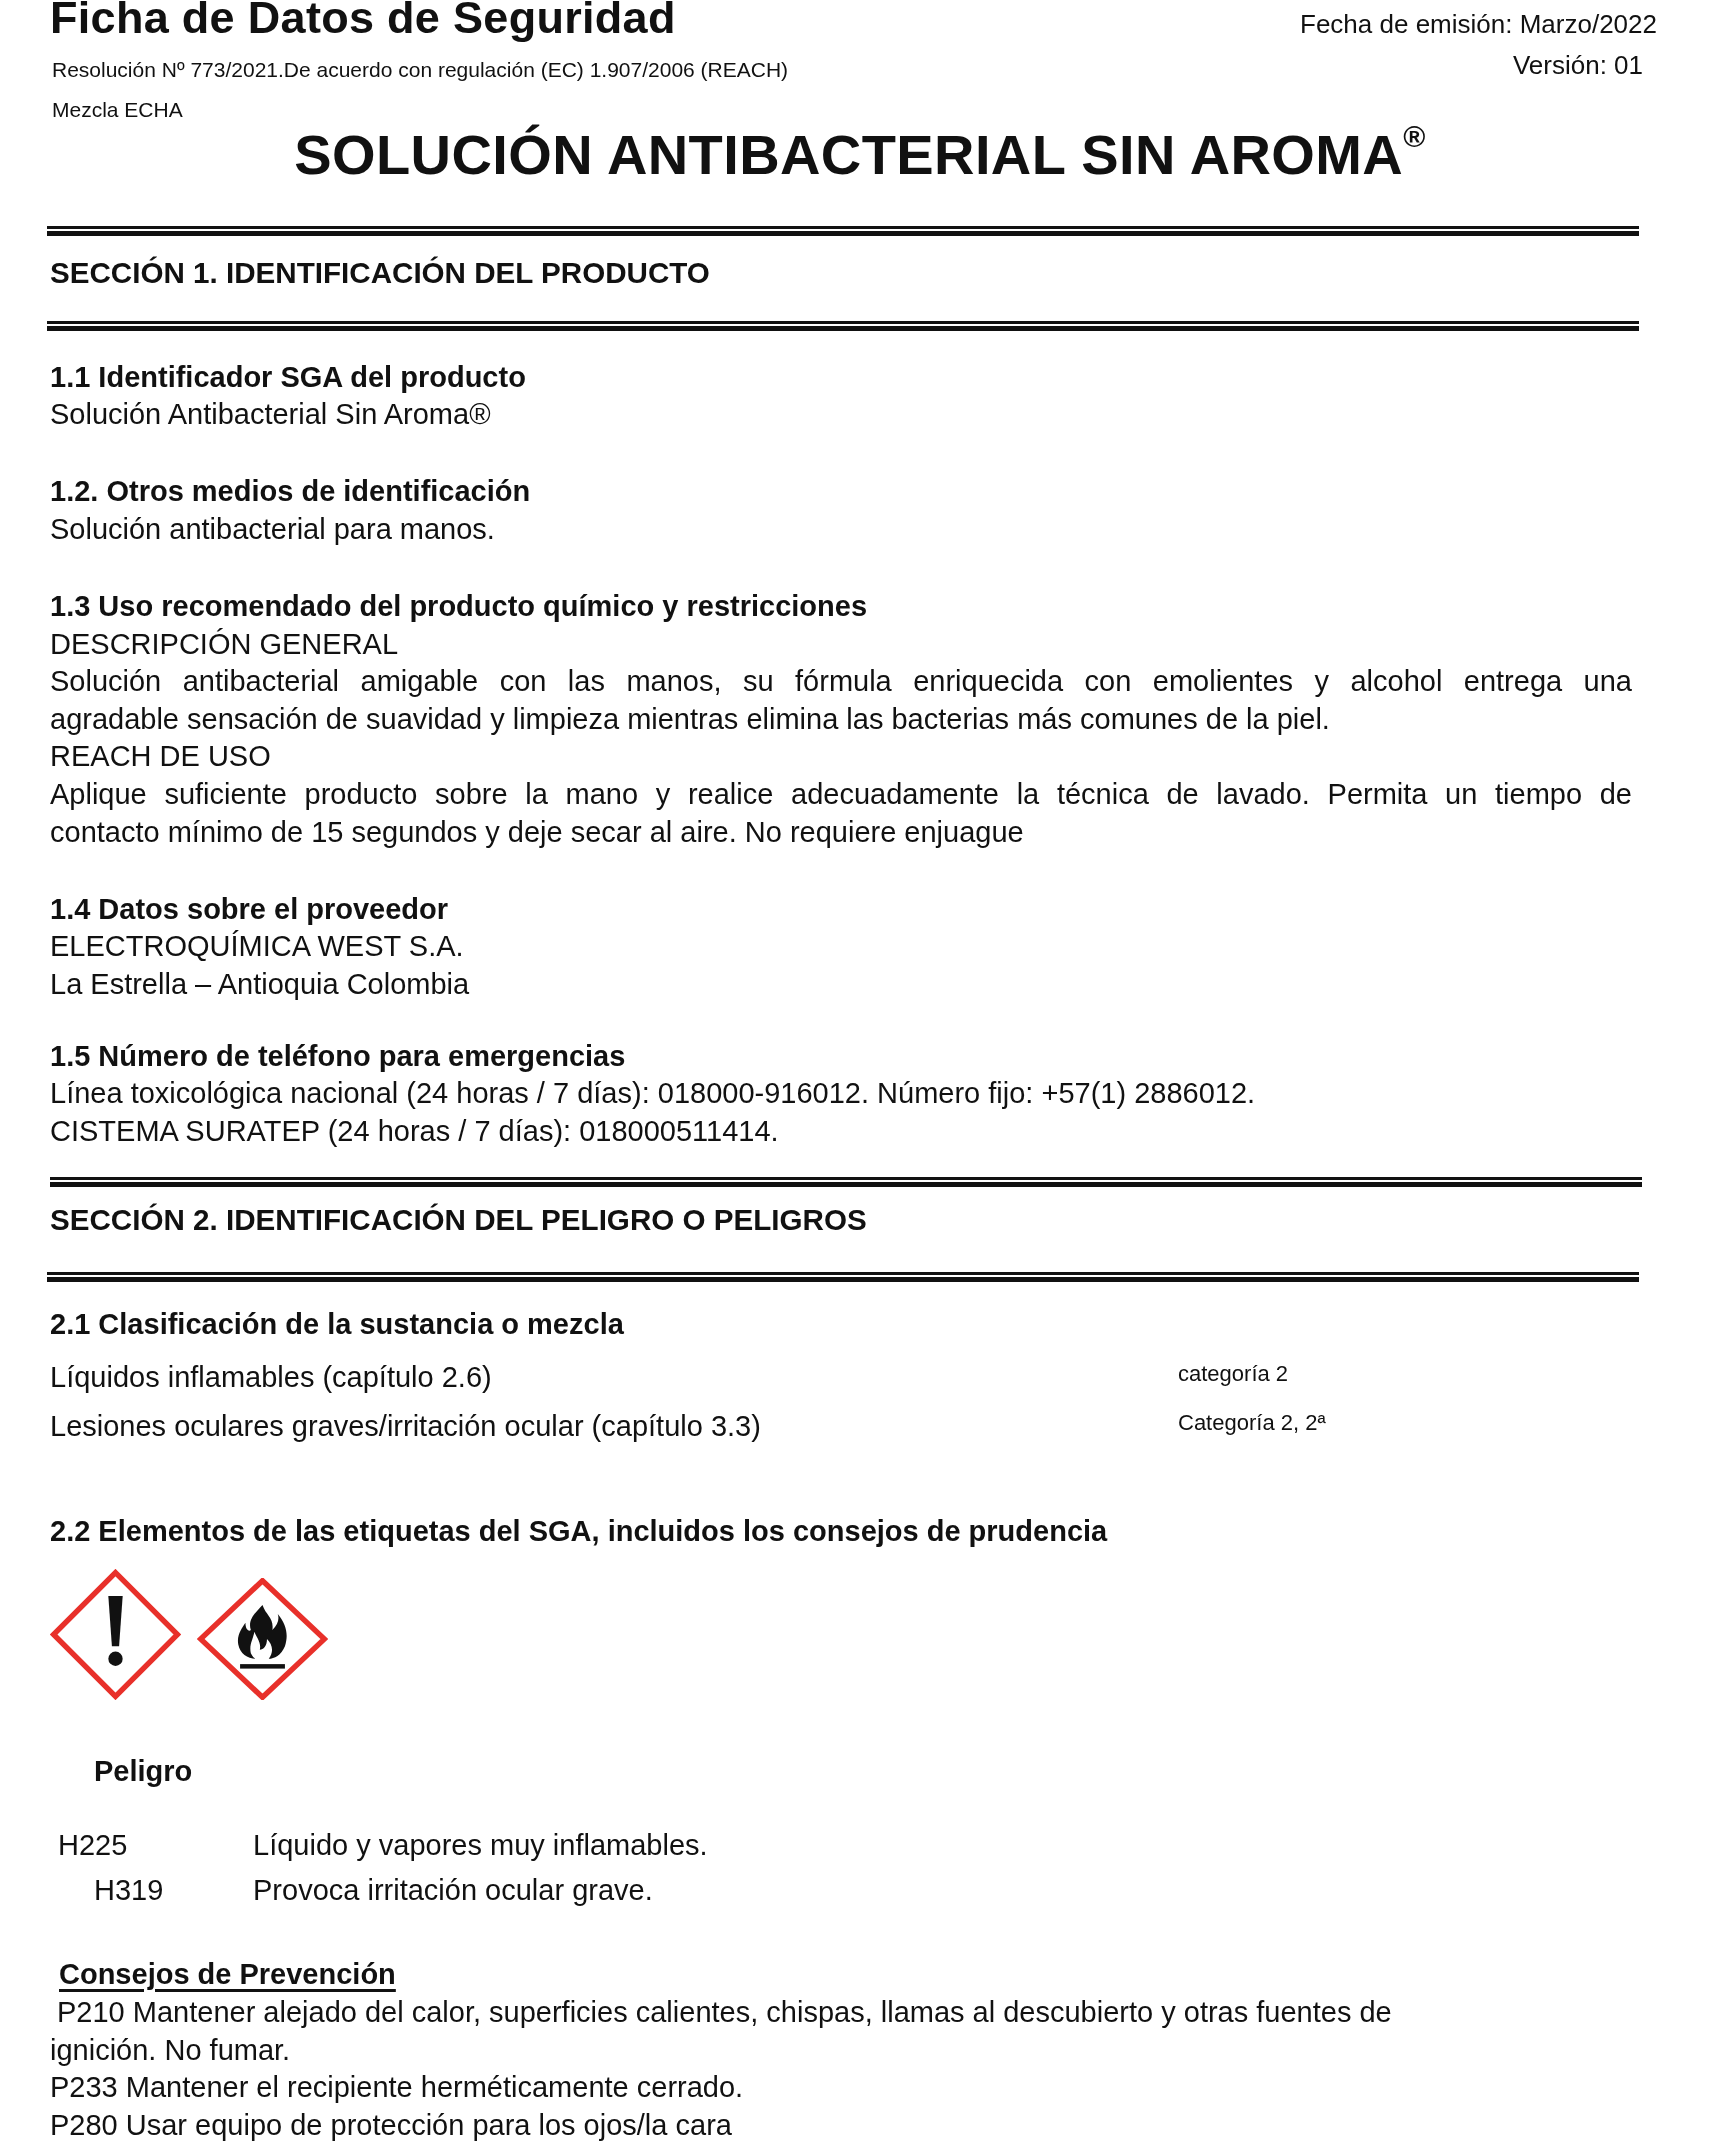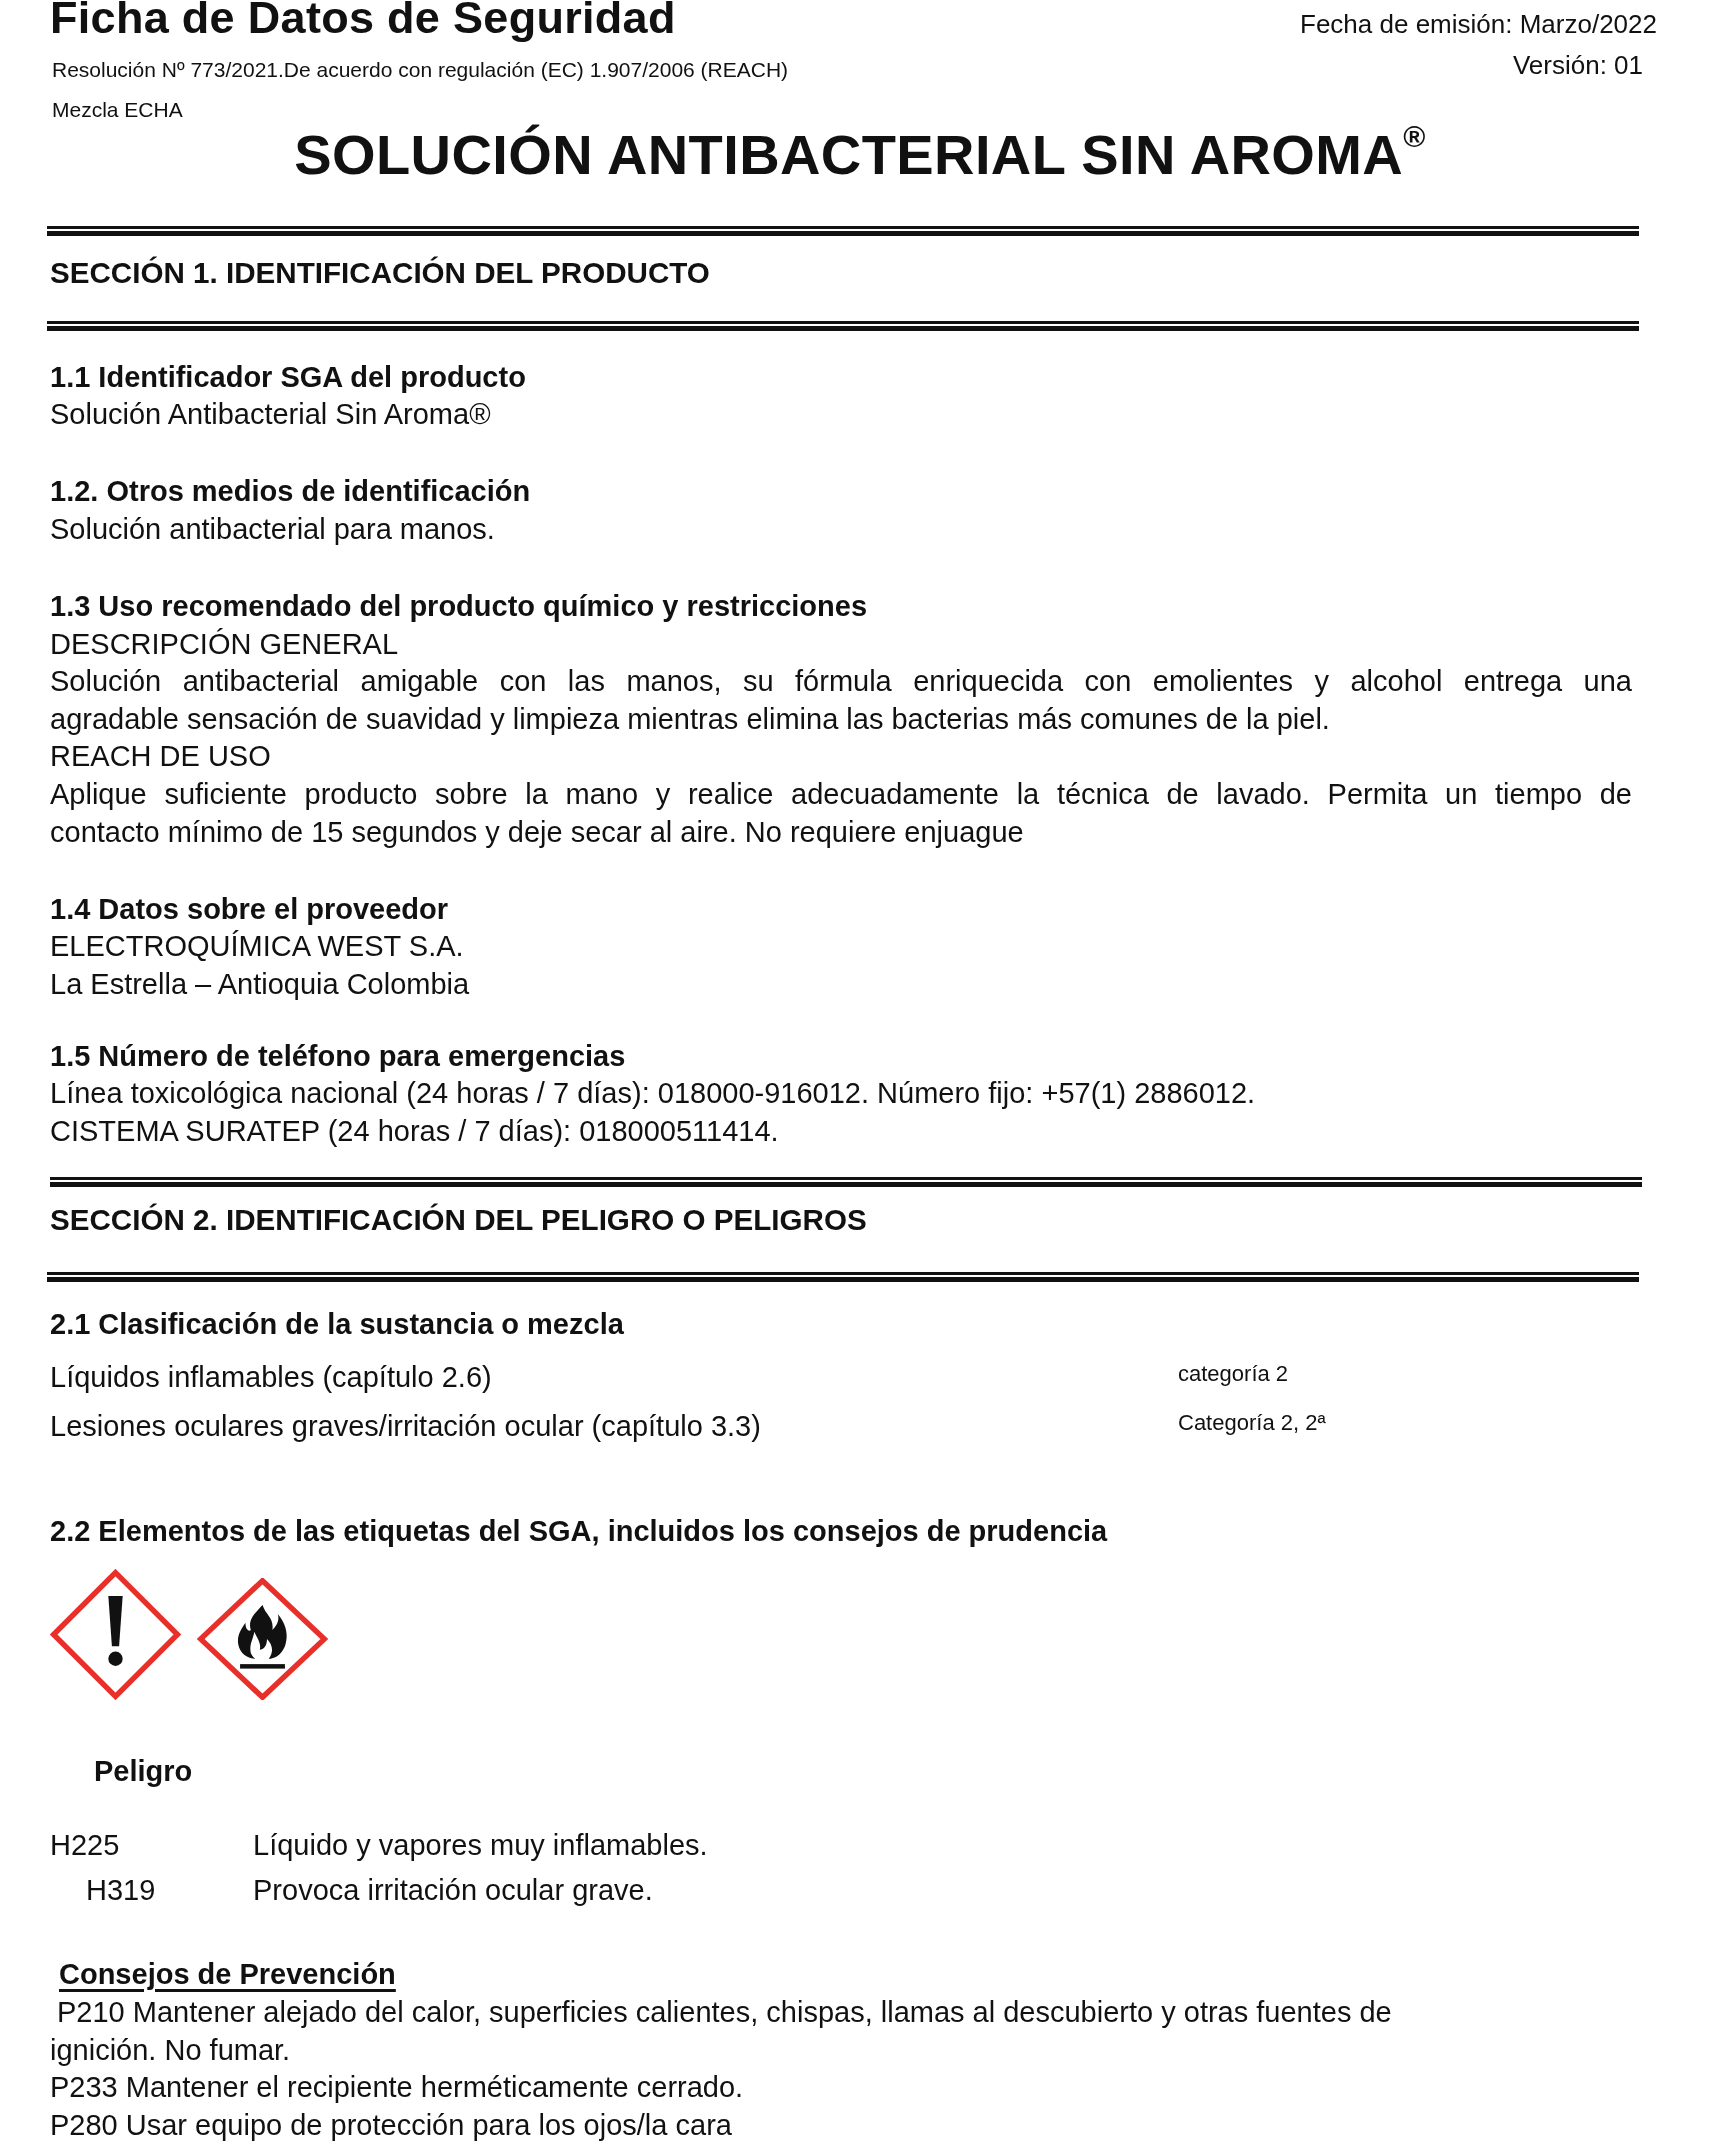--- a/index.html
+++ b/index.html
@@ -12,21 +12,21 @@
   .product-title { left:0; width:1720px; text-align:center; top:127px; font-size:56px; font-weight:bold; letter-spacing:0.4px; }
   .product-title sup { font-size:30px; vertical-align:top; position:relative; top:-5.4px; }
   .rule { position:absolute; left:47px; width:1592px; height:10.7px; }
   .rule::before { content:""; position:absolute; left:0; right:0; top:0; height:2.7px; background:#111; }
   .rule::after  { content:""; position:absolute; left:0; right:0; top:5.4px; height:4.5px; background:#111; }
   .sec-head { left:50px; font-size:29.6px; font-weight:bold; }
   .sub-head { left:50px; font-size:29px; font-weight:bold; }
   .body { left:50px; font-size:29px; }
   .just { position:absolute; left:50px; width:1582px; font-size:29px; text-align:justify; text-align-last:justify; line-height:1; }
   .cat { left:1137px; font-size:22px;margin-left:41px; }
-  .hcode { left:50px; font-size:29px; }
+  .hcode { left:58px; font-size:29px; }
   .hdesc { left:253px; font-size:29px; }
   .consejos { left:59px; font-size:29px; font-weight:bold; text-decoration:underline; text-decoration-thickness:2.7px; text-underline-offset:4.5px; }
   .ghs { position:absolute; }
 </style>
 </head>
 <body>
 
 <div class="abs doc-title">Ficha de Datos de Seguridad</div>
 <div class="abs small" style="left:52px; top:59px;">Resolución Nº 773/2021.De acuerdo con regulación (EC) 1.907/2006 (REACH)</div>
 <div class="abs small" style="left:52px; top:99px;">Mezcla ECHA</div>

